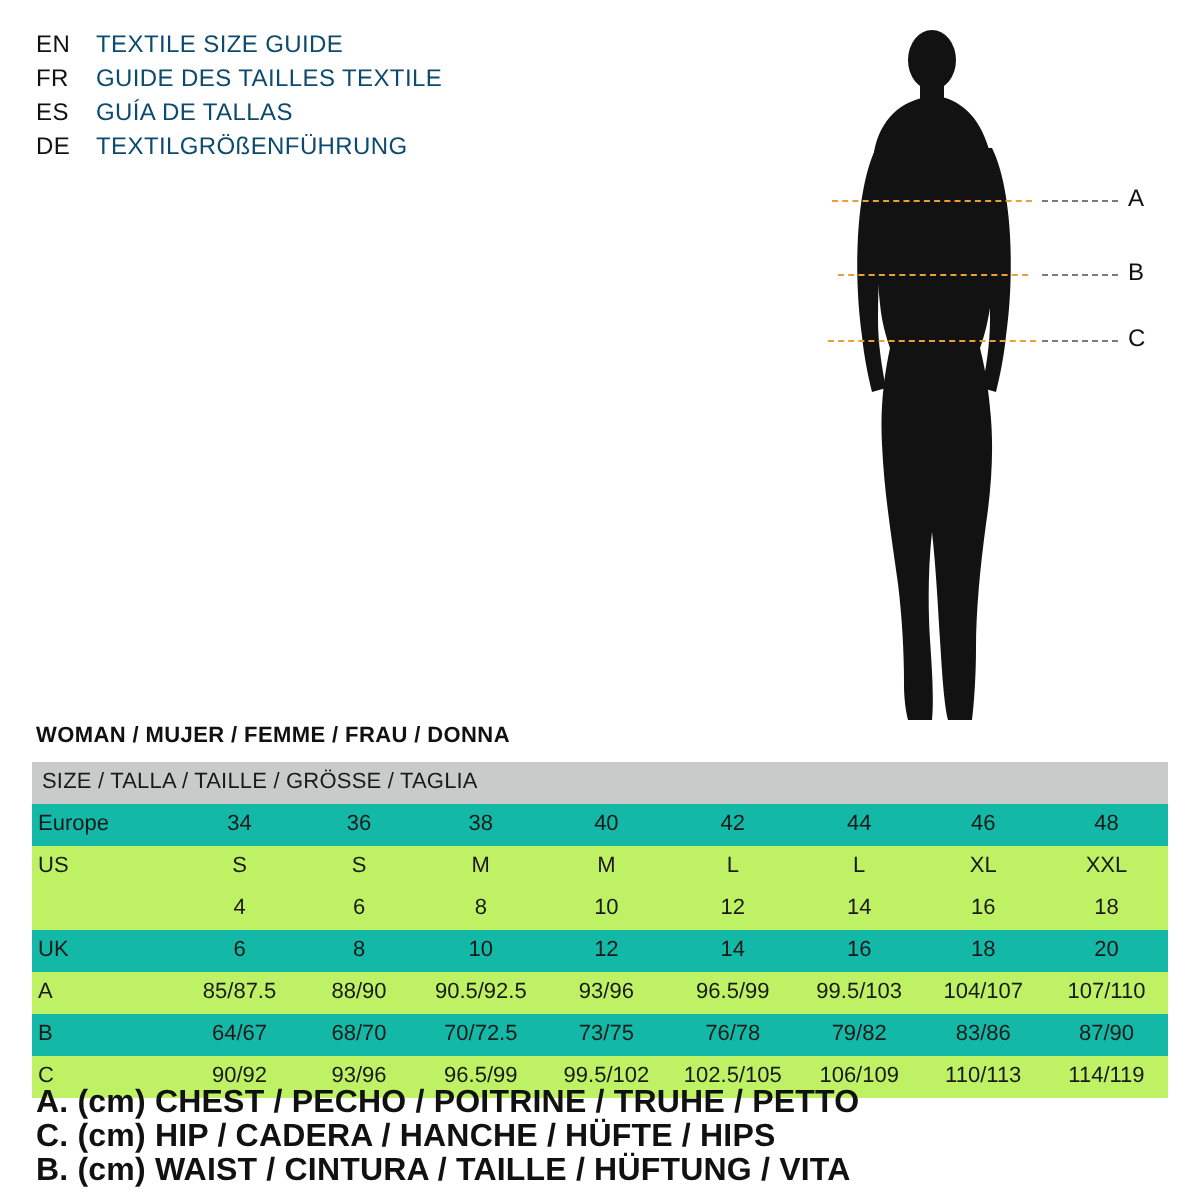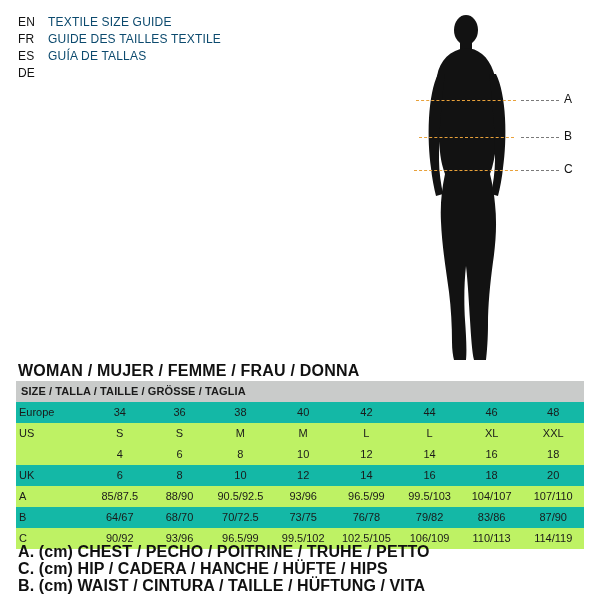--- a/index.html
+++ b/index.html
@@ -71,21 +71,21 @@
     font-size: 12px;
     color: #111;
     font-weight: 400;
   }
 
   
   .woman-caption {
     position: absolute;
     left: 18px;
     top: 362px;
-    font-size: 16px;
+    font-size: 11px;
     font-weight: bold;
     letter-spacing: 0.2px;
     color: #111;
   }
 
   
   .table-wrap {
     position: absolute;
     left: 16px;
     top: 381px;
@@ -96,21 +96,21 @@
     width: 568px;
     font-size: 11px;
   }
   table.size-table td {
     padding: 2px 3px;
     height: 17px;
     line-height: 13px;
   }
   tr.head-row td {
     background: #c9cbca;
-    font-weight: bold;
+    font-weight: normal;
     font-size: 11px;
     letter-spacing: 0.1px;
     padding-left: 5px;
   }
   tr.band td {
     background: #bef264;
   }
   tr.white td {
     background: #14b8a6;
   }
@@ -152,20 +152,21 @@
     <div class="lang-row">
       <span class="lang-code">FR</span>
       <span class="lang-text">GUIDE DES TAILLES TEXTILE</span>
     </div>
     <div class="lang-row">
       <span class="lang-code">ES</span>
       <span class="lang-text">GUÍA DE TALLAS</span>
     </div>
     <div class="lang-row">
       <span class="lang-code">DE</span>
+      <span class="lang-text">TEXTILGRÖßENFÜHRUNG</span>
     </div>
   </div>
 
   <div class="figure-wrap">
     <svg class="figure-svg" width="190" height="360" viewBox="0 0 190 360">
       <g fill="#121212">
 
         <ellipse cx="70" cy="22" rx="12" ry="15"></ellipse>
 
         <rect x="64" y="34" width="12" height="12"></rect>

